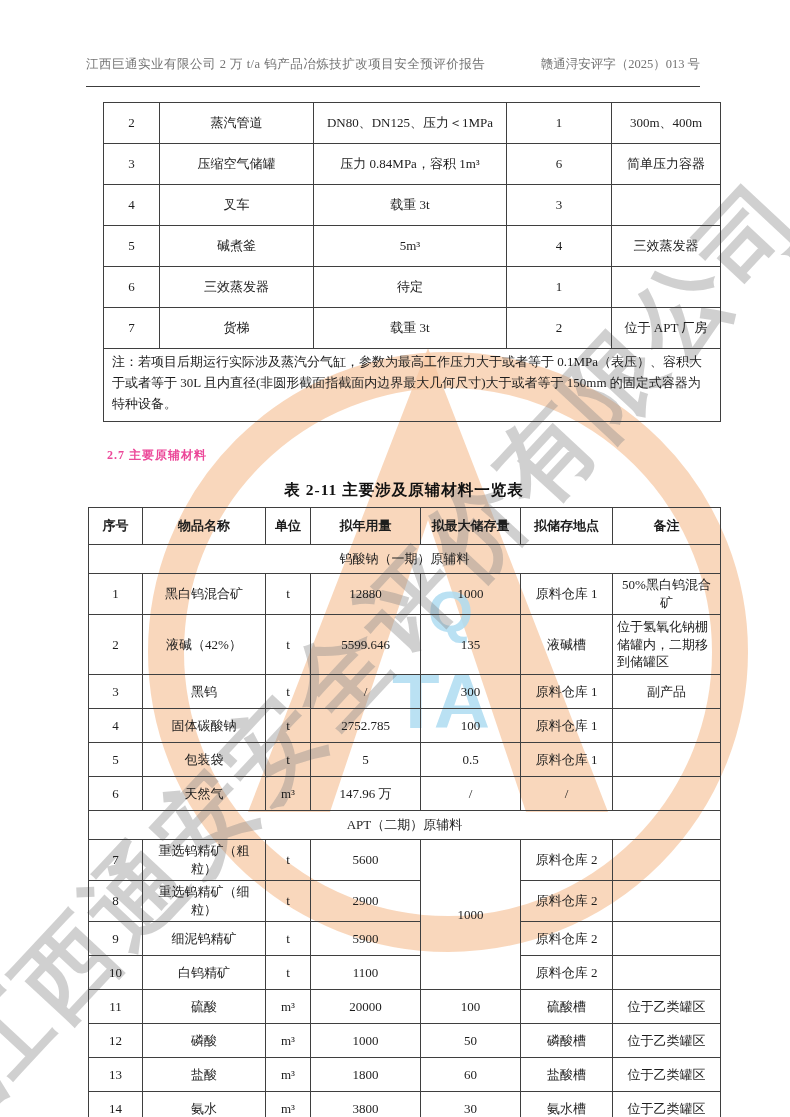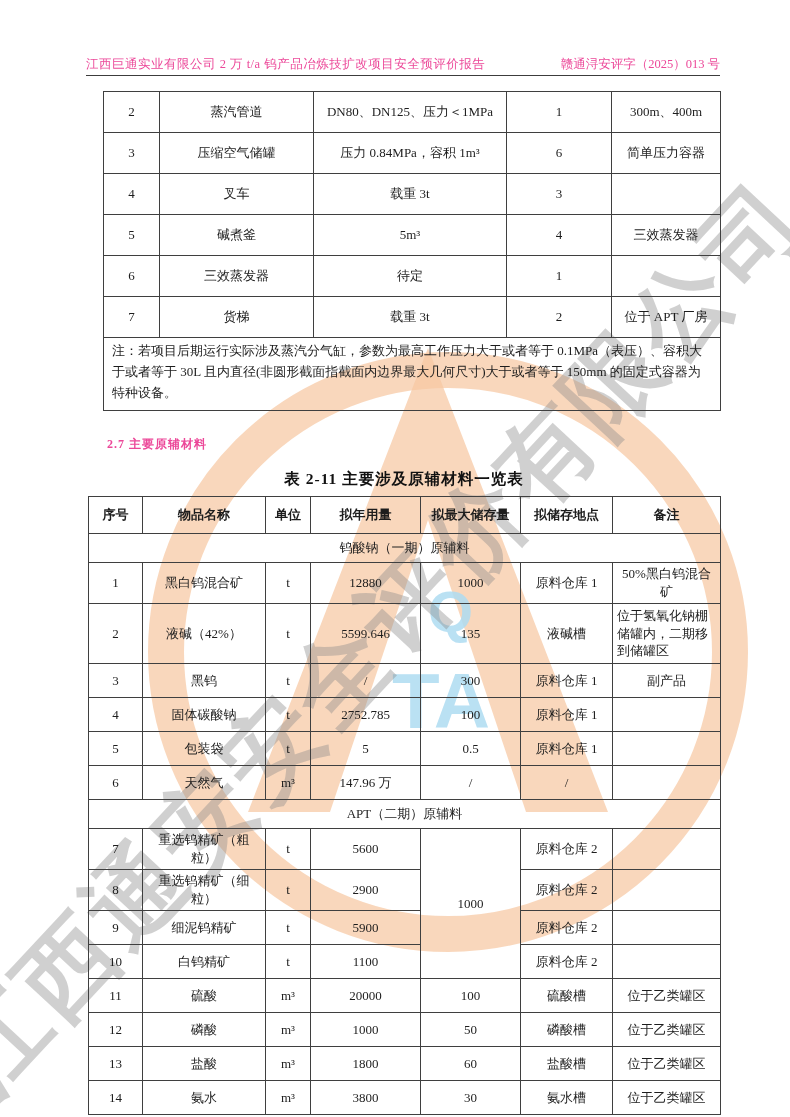--- a/index.html
+++ b/index.html
@@ -1,22 +1,22 @@
 <!DOCTYPE html>
 <html><head>
 <meta charset="utf-8">
 <style>
   html,body{margin:0;padding:0;}
   body{background:#e8e8e8;font-family:"Liberation Serif","DejaVu Serif",serif;}
   .page{position:relative;width:790px;height:1117px;margin:0 auto;background:#ffffff;overflow:hidden;}
   .watermark{position:absolute;left:0;top:0;z-index:0;pointer-events:none;}
   .content{position:relative;z-index:1;color:#1d1d1d;}
   .header{display:flex;justify-content:space-between;align-items:flex-end;
-          margin:56px 70px 0 86px;padding-bottom:2px;border-bottom:1px solid #3c3c3c;
-          font-size:12.5px;color:#ec4899;}
+          margin:56px 90px 0 86px;padding-bottom:13px;border-bottom:1px solid #3c3c3c;
+          font-size:12.5px;color:#737373;}
   .header .hl{letter-spacing:.5px;}
   table{border-collapse:collapse;table-layout:fixed;}
   td,th{border:1px solid #3f3f3f;text-align:center;vertical-align:middle;
         font-size:13px;font-weight:normal;padding:2px 3px;word-break:break-all;color:#1d1d1d;}
   .equip{margin:15px 0 0 103px;width:617px;}
   .equip td{height:36px;}
   .equip td.note{ text-align:left;height:auto;padding:3px 8px 7px 8px;line-height:1.6;font-size:13px;}
   h2{margin:25px 0 0 107px;font-size:12px;letter-spacing:1px;color:#ec4899;}
   .tbl-title{width:632px;margin:16px 0 6px 88px;text-align:center;font-weight:bold;
              font-size:15.5px;letter-spacing:1px;color:#111;}

